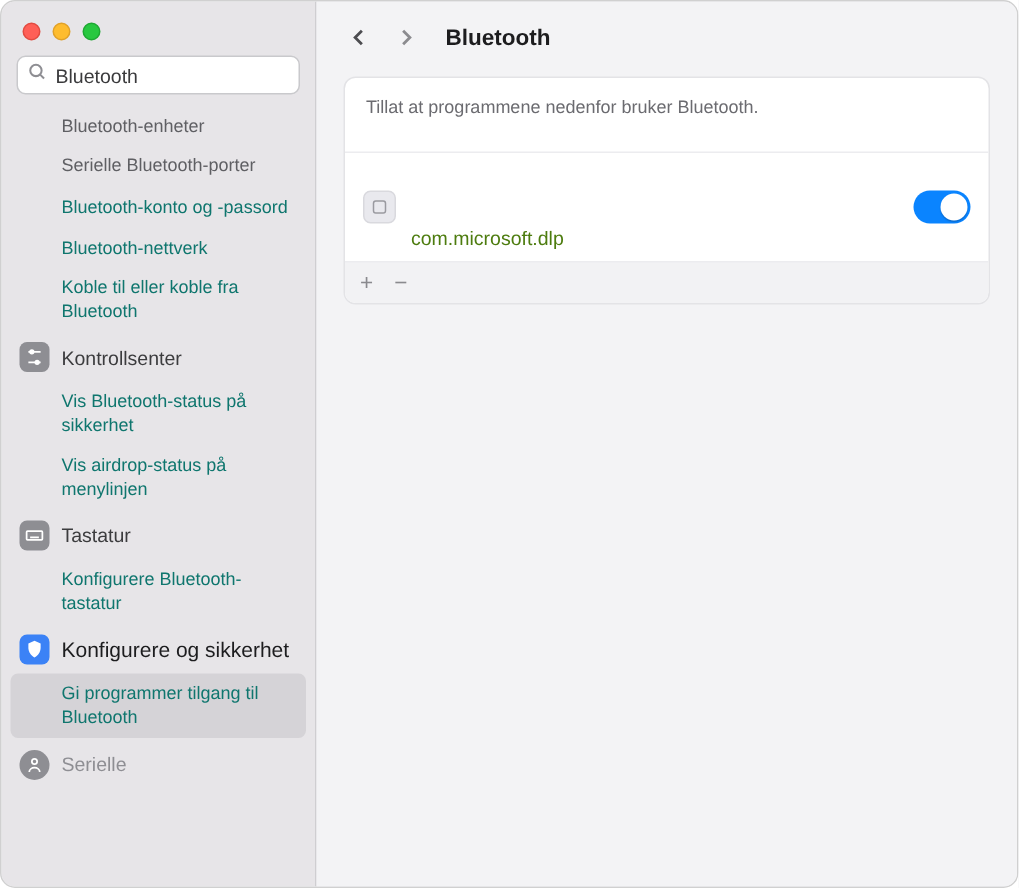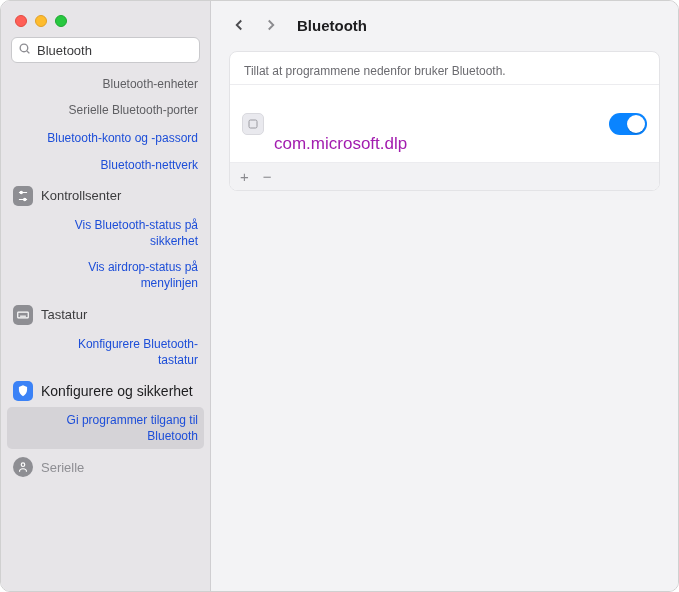--- a/index.html
+++ b/index.html
@@ -8,47 +8,47 @@
 .sidebar { width: 210px; height: 100%; background: #e7e5e8; display: flex; flex-direction: column; border-right: 1px solid #cfced1; }
 .traffic { display: flex; gap: 8px; padding: 14px 0 10px 14px; }
 .traffic .dot { width: 12px; height: 12px; border-radius: 50%; }
 .dot.red { background: #ff5f57; border: 0.5px solid #e24b41; }
 .dot.yellow { background: #febc2e; border: 0.5px solid #e1a128; }
 .dot.green { background: #28c840; border: 0.5px solid #1fa833; }
 .search-wrap { padding: 0 10px 8px 10px; }
 .search { display:flex; align-items:center; background:#ffffff; border:1px solid #c9c9cc; border-radius:6px; height:26px; padding:0 6px; gap:6px; }
 .search input { flex:1; border:none; outline:none; font-size:13px; background:transparent; color:#3a3a3c; }
 .clear-icon { width:14px; height:14px; border-radius:50%; background:#8e8e93; display:flex; align-items:center; justify-content:center; color:#fff; font-size:10px; line-height:1; cursor:pointer; }
-.scroll { flex:1; overflow-y:auto; padding: 0 6px 10px 6px; text-align: right; }
+.scroll { flex:1; overflow-y:auto; padding: 0 6px 10px 6px; }
 .sect { margin-top:2px; }
 .sect-head { display:flex; align-items:center; gap:8px; padding:6px 6px; font-size:13px; color:#3c3c3e; font-weight:400; }
 .sect-head.big { font-size:14px; color:#1d1d1f; font-weight:500; }
 .hand { width:20px; height:20px; border-radius:5px; display:flex; align-items:center; justify-content:center; flex-shrink:0; }
 .hand svg { width:14px; height:14px; }
 .hand.globe { background:#3b82f6; }
 .hand.sliders { background:#8e8e93; }
 .hand.keys { background:#8e8e93; }
 .hand.priv { background:#3b82f6; }
 .hand.share { background:#8e8e93; border-radius:50%; }
-.sub { font-size:12px; color:#1d4ed8; padding:5px 6px 5px 34px; line-height:1.35; cursor:default; border-radius:5px; }
+.sub { font-size:12px; color:#0f766e; padding:5px 6px 5px 34px; line-height:1.35; cursor:default; border-radius:5px; }
 .sub.active { background:#d5d3d7; }
 .plain-sub { font-size:12px; color:#5f5f63; padding:5px 6px 5px 34px; line-height:1.35; }
 
 .content { flex:1; height:100%; background:#f3f3f5; display:flex; flex-direction:column; }
 .chead { display:flex; align-items:center; gap:12px; padding:14px 18px 10px 18px; }
 .nav-arrow { width:20px; height:20px; display:flex; align-items:center; justify-content:center; color:#8b8b8f; cursor:pointer; }
 .nav-arrow.active { color:#4c4c50; }
 .ctitle { font-size:15px; font-weight:600; color:#1d1d1f; margin-left:4px; }
 .cbody { padding: 6px 18px; }
 .card { background:#ffffff; border:1px solid #e3e3e6; border-radius:8px; overflow:hidden; }
-.card-desc { font-size:12px; color:#6b6b70; padding:12px 14px 6px 14px; border-bottom:1px solid #ececef; }
+.card-desc { font-size:12px; color:#6b6b70; padding:12px 14px 23px 14px; border-bottom:1px solid #ececef; }
 .row { display:flex; align-items:center; padding:8px 12px; gap:10px; }
 .app-ico { width:22px; height:22px; border-radius:5px; background:#e9e9ee; border:1px solid #d9d9de; display:flex; align-items:center; justify-content:center; }
 .app-ico svg{ width:12px; height:12px; }
-.row-label { flex:1; font-size:17px; color:#a21caf;margin-top:41px; }
+.row-label { flex:1; font-size:13px; color:#4d7c0f;margin-top:41px; }
 .toggle { width:38px; height:22px; border-radius:11px; background:#0a84ff; position:relative; cursor:pointer; }
 .toggle::after { content:""; position:absolute; right:2px; top:2px; width:18px; height:18px; border-radius:50%; background:#fff; box-shadow:0 1px 1px rgba(0,0,0,.2); }
 .card-foot { display:flex; align-items:center; gap:14px; padding:6px 10px; background:#f2f2f4; border-top:1px solid #ececef; color:#8a8a8e; font-size:15px; }
 .card-foot span { cursor:pointer; line-height:1; }
 </style>
 </head>
 <body>
 
 <div class="window">
 
@@ -73,20 +73,21 @@
     </div>
 
     <div class="scroll">
 
       <div class="plain-sub">Bluetooth-enheter</div>
       <div class="plain-sub">Serielle Bluetooth-porter</div>
 
       <div class="sect">
         <div class="sub">Bluetooth-konto og -passord</div>
         <div class="sub">Bluetooth-nettverk</div>
+        <div class="sub">Koble til eller koble fra Bluetooth</div>
       </div>
 
       <div class="sect">
         <div class="sect-head">
           <span class="hand sliders">
             <svg viewBox="0 0 24 24" fill="none" stroke="#fff" stroke-width="2">
                 <line x1="5" y1="6" x2="19" y2="6"></line>
                 <circle cx="9" cy="6" r="2" fill="#fff"></circle>
                 <line x1="5" y1="18" x2="19" y2="18"></line>
                 <circle cx="15" cy="18" r="2" fill="#fff"></circle>

